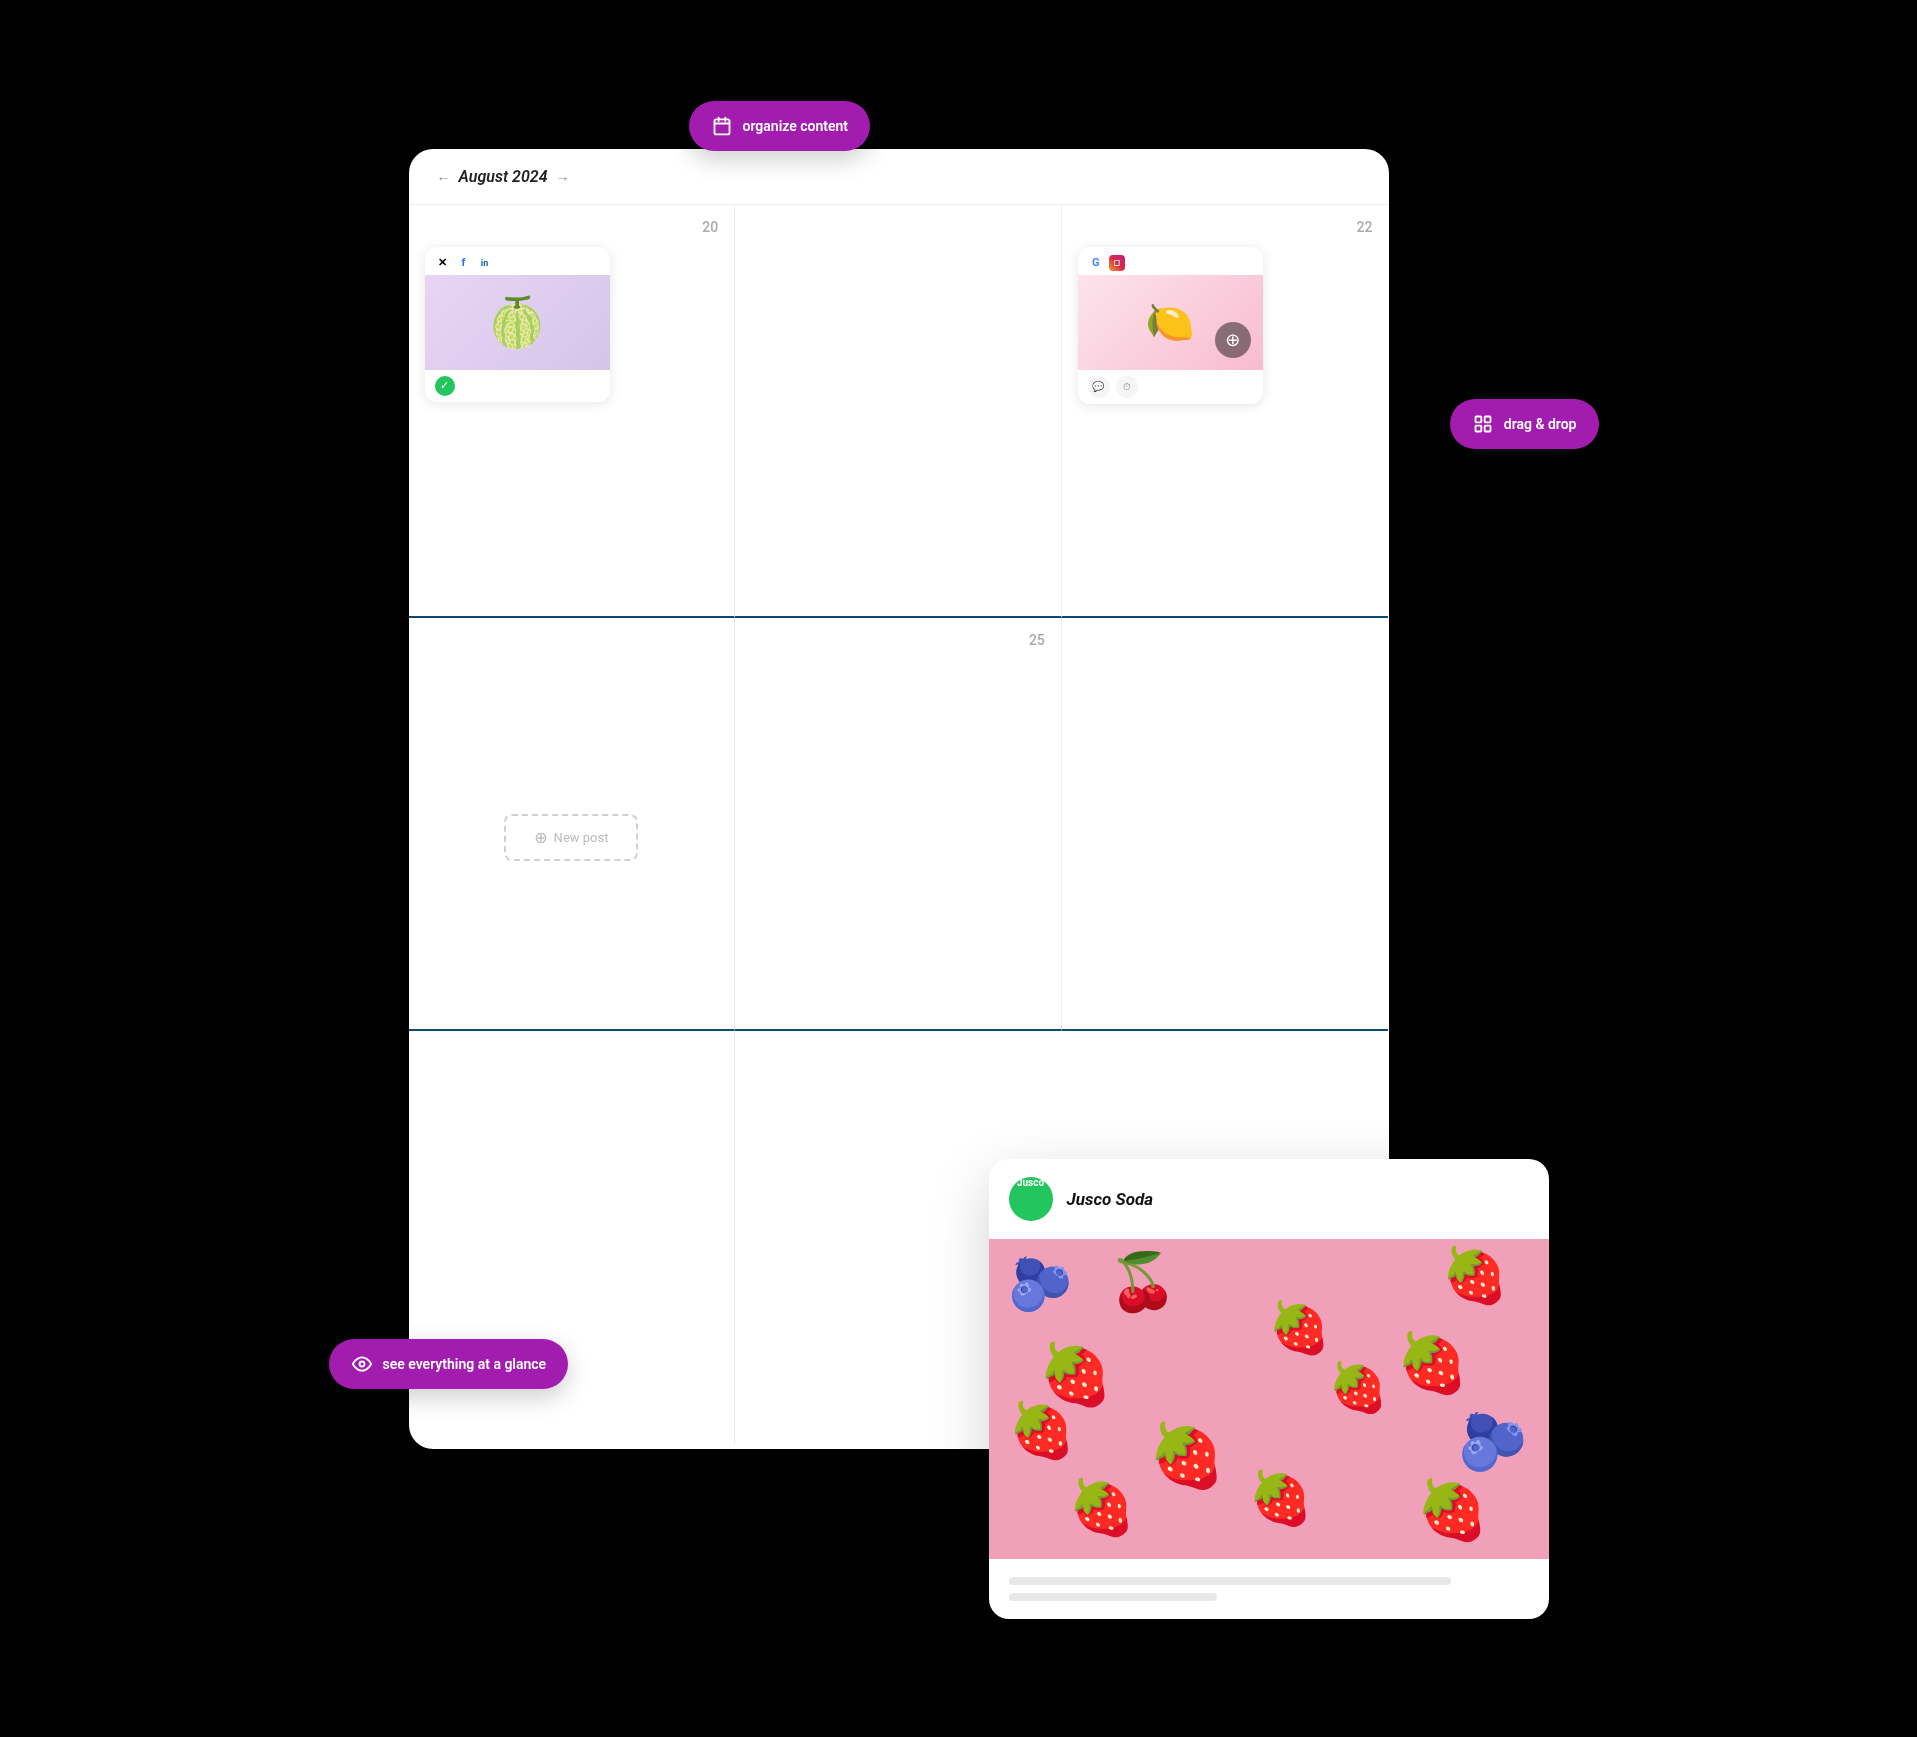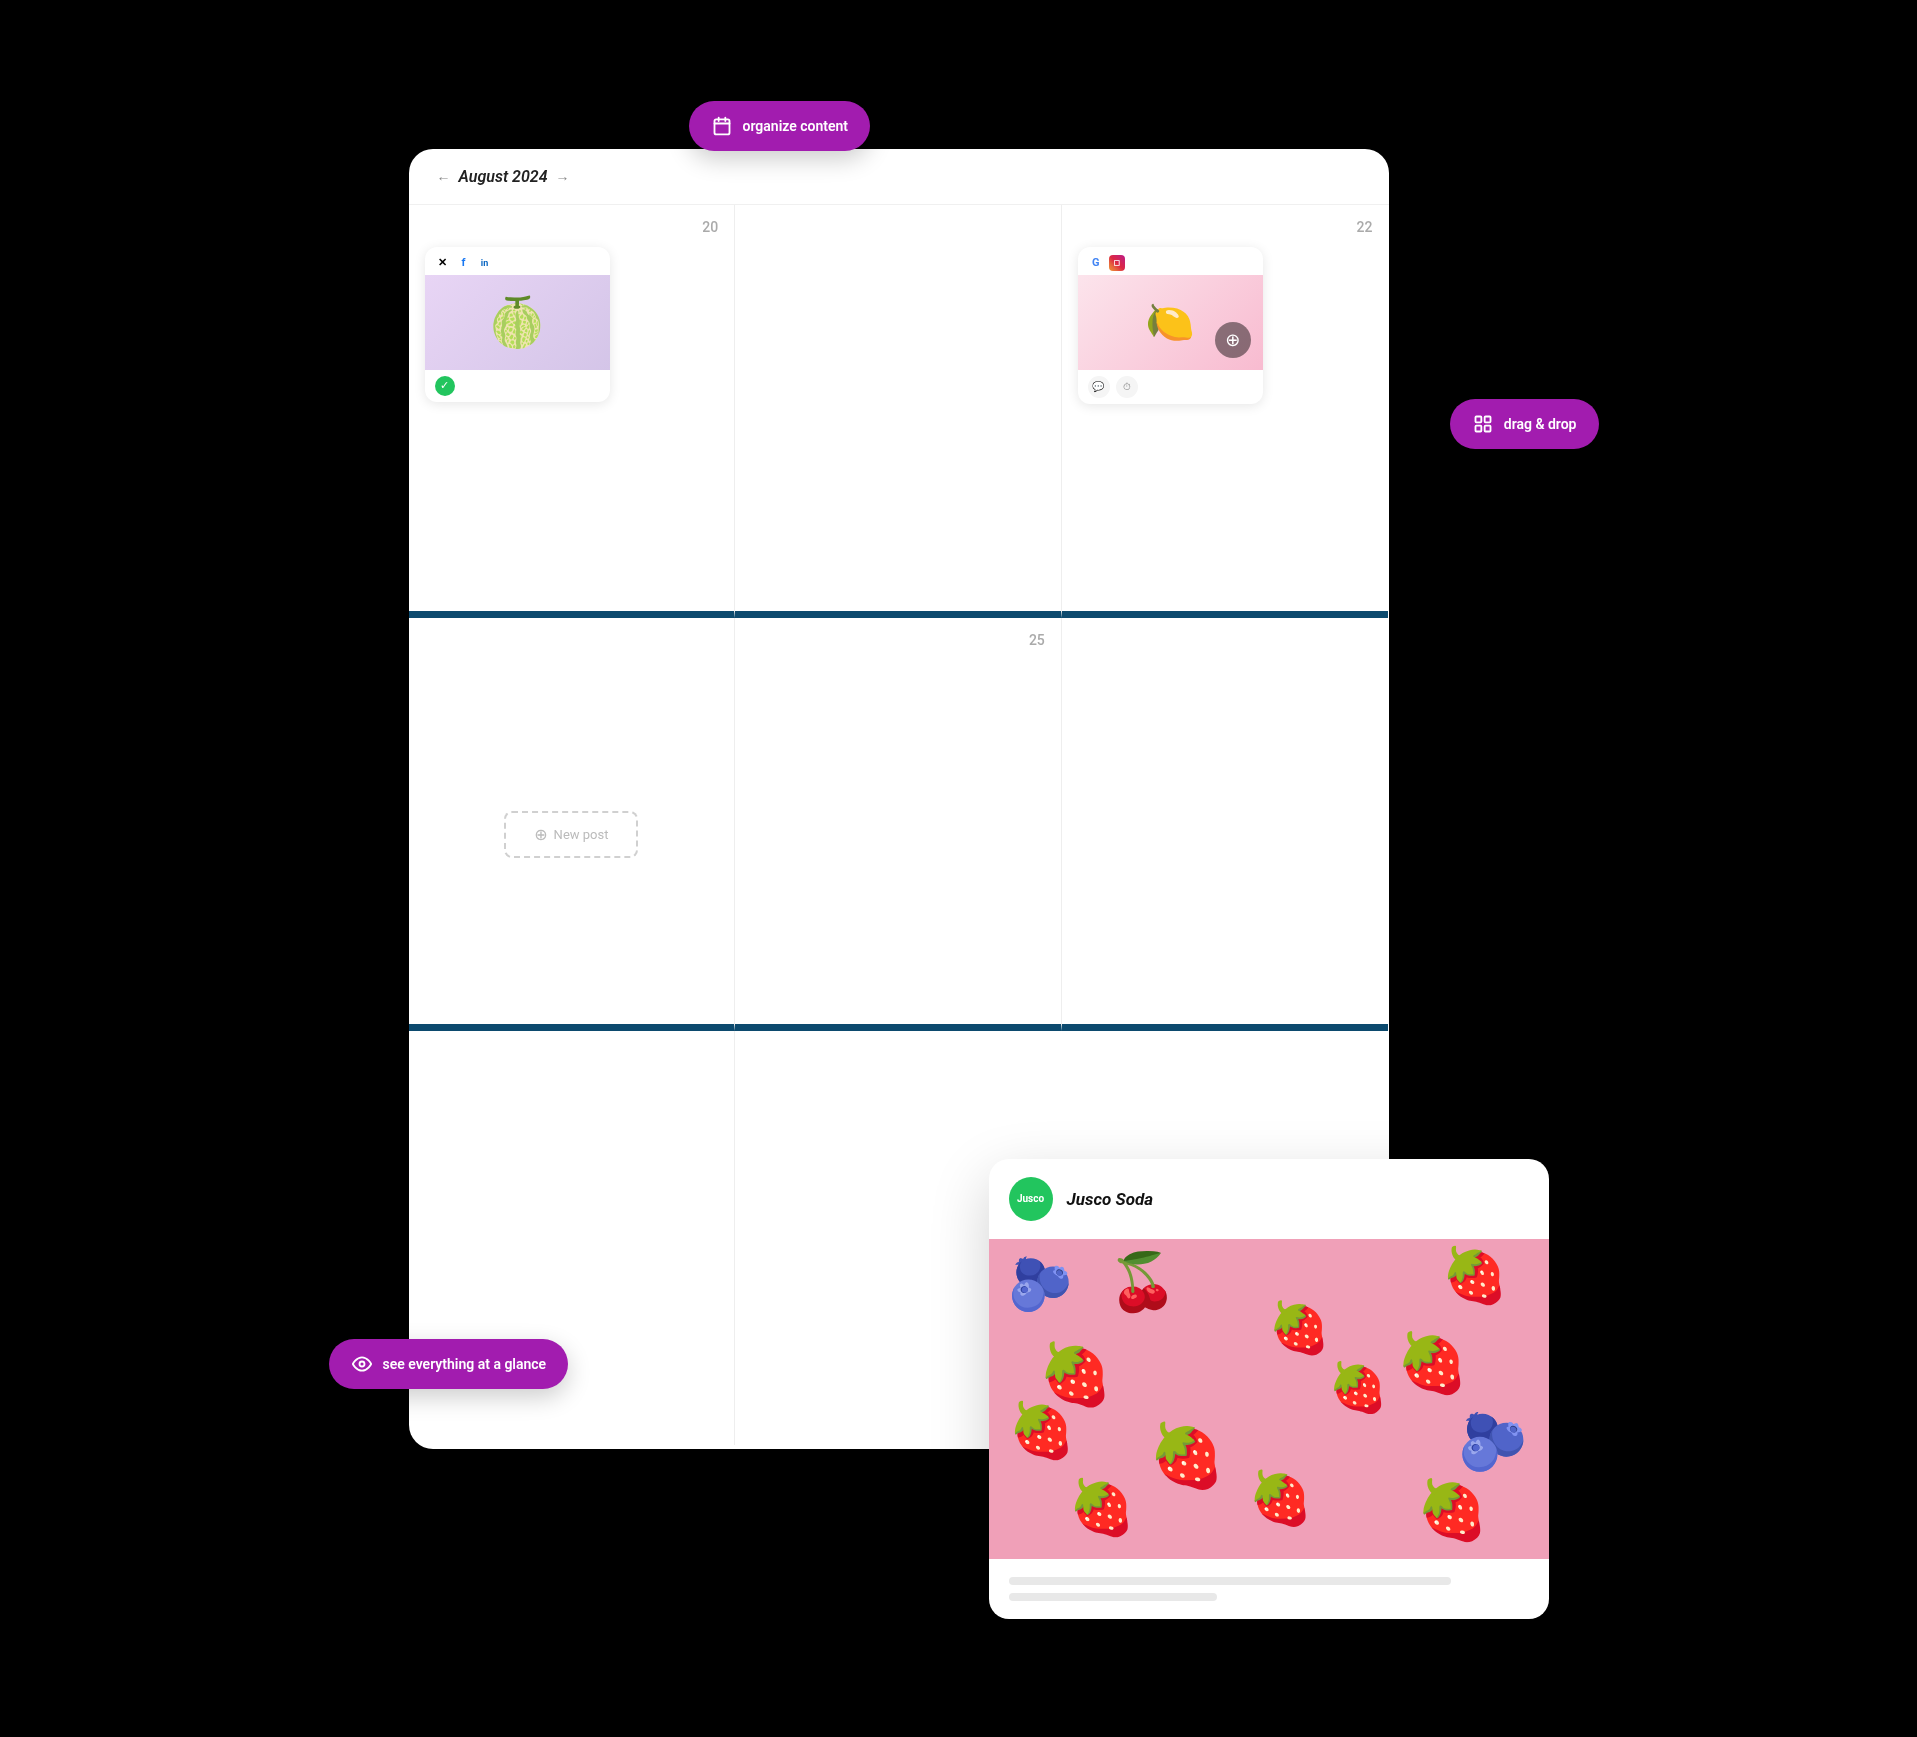--- a/index.html
+++ b/index.html
@@ -63,21 +63,21 @@
 
     .calendar-grid {
       display: grid;
       grid-template-columns: repeat(3, 1fr);
       grid-template-rows: repeat(3, 1fr);
       height: calc(100% - 60px);
     }
 
     .cal-cell {
       border-right: 1px solid #eee;
-      border-bottom: 7px solid #0c4a6e;
+      border-bottom: 2px solid #0c4a6e;
       padding: 14px 16px;
       position: relative;
     }
 
     .cal-cell:nth-child(3n) {
       border-right: none;
     }
 
     .cal-cell:nth-child(7), .cal-cell:nth-child(8), .cal-cell:nth-child(9) {
       border-bottom: none;
@@ -272,21 +272,20 @@
       gap: 14px;
       padding: 18px 20px;
     }
 
     .brand-avatar {
       width: 44px;
       height: 44px;
       background: #22c55e;
       border-radius: 50%;
       display: flex;
-      align-items: center;
       justify-content: center;
       font-size: 13px;
       font-weight: 700;
       color: #fff;
     }
 
     .brand-name {
       font-size: 17px;
       font-weight: 700;
       color: #111;

